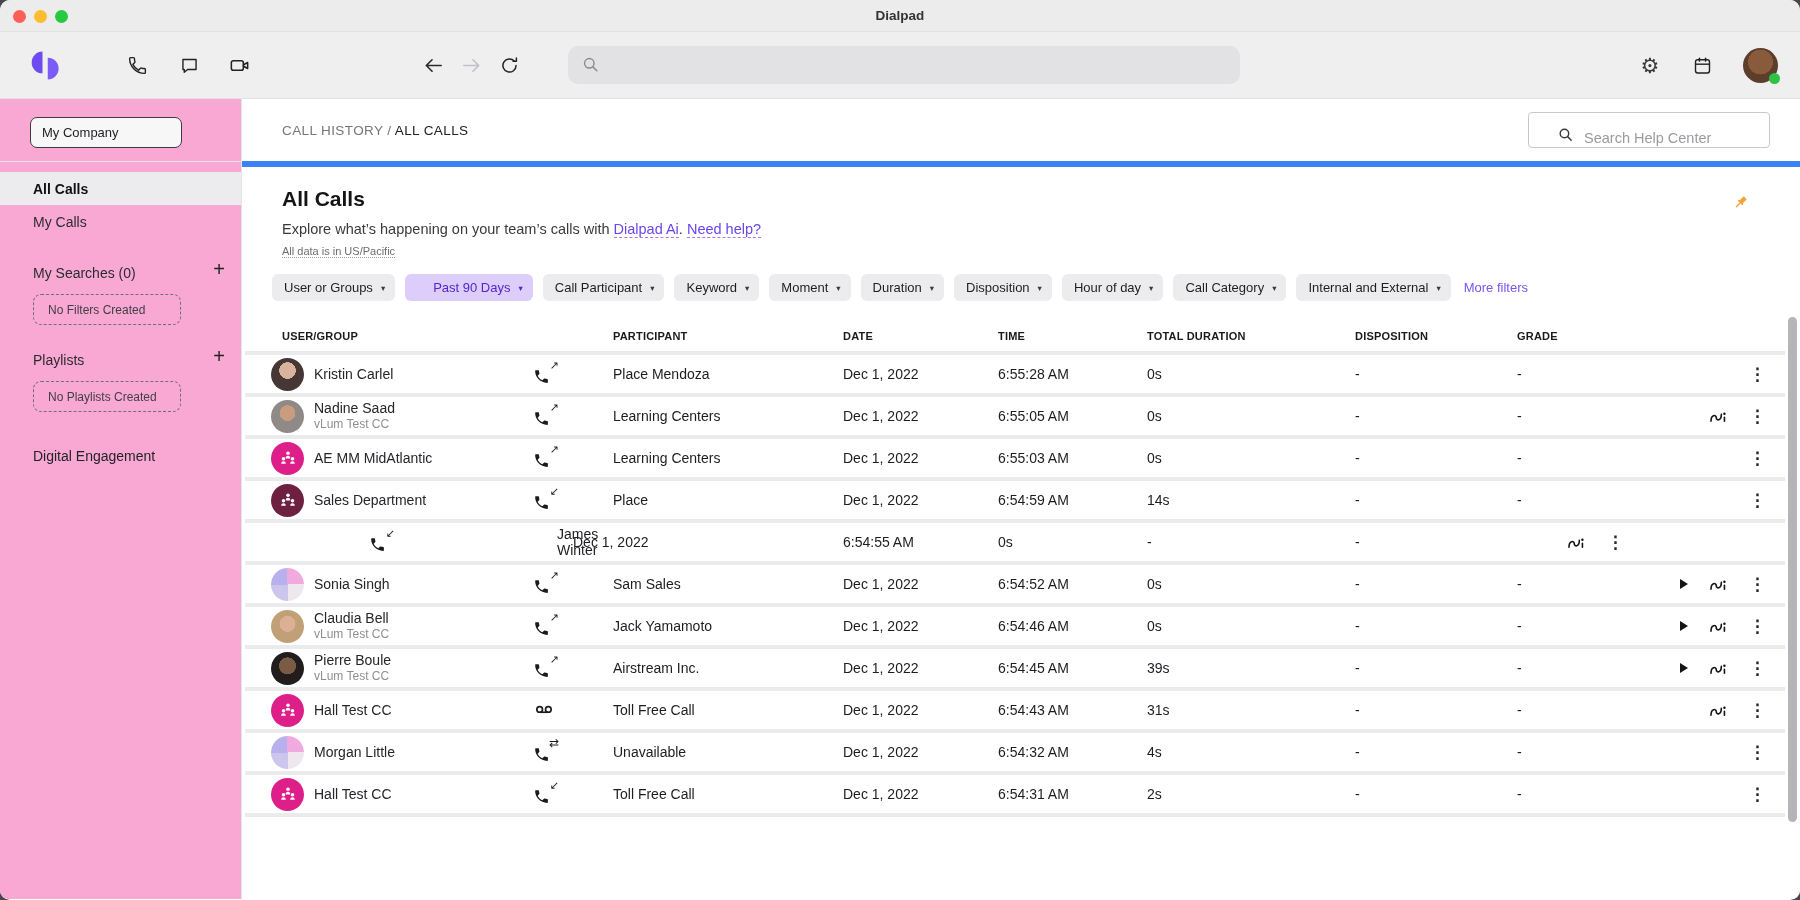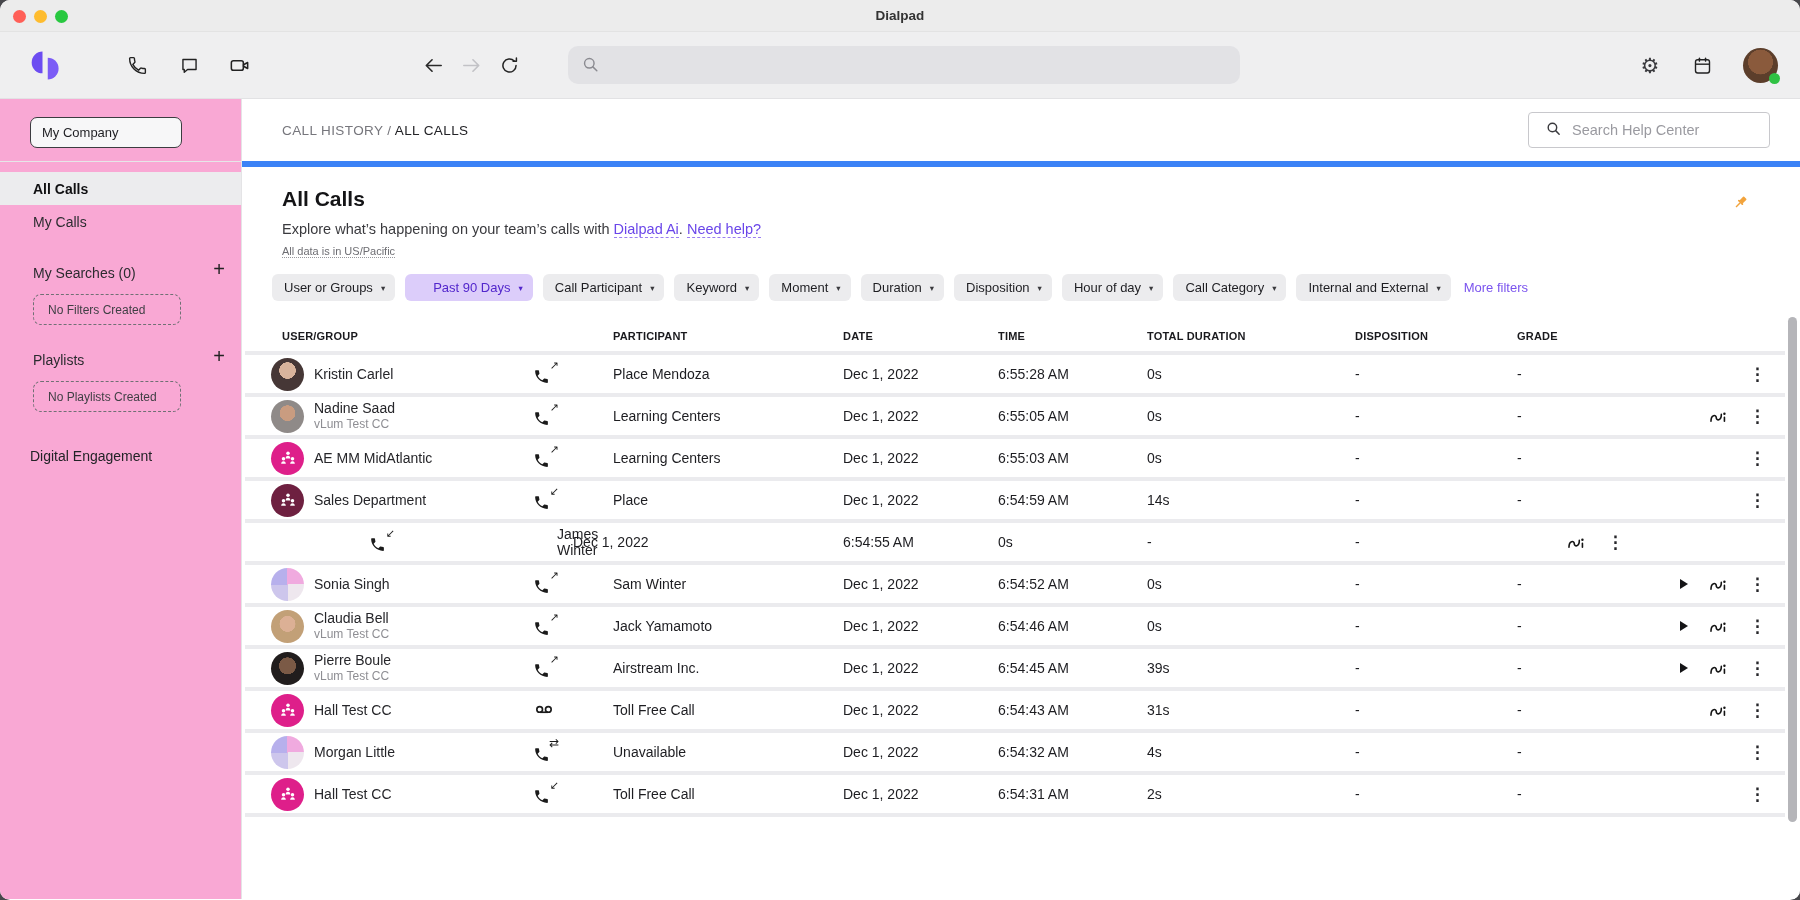--- a/index.html
+++ b/index.html
@@ -41,30 +41,30 @@
   .company{margin:18px 0 0 30px;width:152px;height:31px;border:1.5px solid #3c3c40;border-radius:7px;display:flex;align-items:center;padding-left:11px;font-size:13px;color:#1f1f23;background:#f7f7f8;cursor:pointer;}
   .sidebar-divider{margin-top:13px;border-top:1px solid #e6e6e8;}
   .nav-item{height:33px;display:flex;align-items:center;padding-left:33px;font-size:14px;color:#2c2c30;cursor:pointer;}
   .nav-item.selected{background:#ececee;font-weight:700;color:#101012;}
   .nav-group{margin-top:10px;}
   .section{position:relative;margin-top:27px;}
   .section-head{padding-left:33px;font-size:14px;color:#2b2b2f;}
   .plus{position:absolute;right:16px;top:-6px;font-size:20px;color:#222;cursor:pointer;line-height:1;}
   .dashed-box{margin:13px 0 0 33px;width:148px;height:31px;border:1px dashed #707074;border-radius:8px;display:flex;align-items:center;padding-left:14px;font-size:12px;color:#3f3f44;}
   .de{margin-top:36px;}
-  .de-head{padding-left:15px;font-size:14px;color:#232327;margin-left:15px;}
+  .de-head{padding-left:33px;font-size:14px;color:#232327;}
   .de-item{padding-left:45px;margin-top:15px;font-size:12.5px;color:#55555a;cursor:pointer;}
 
   
   .main{flex:1;position:relative;background:#fff;overflow:hidden;}
   .crumbbar{height:68px;display:flex;align-items:center;justify-content:space-between;padding:0 30px 0 40px;border-bottom:6px solid #3b82f6;}
   .crumb{font-size:13.5px;letter-spacing:.4px;}
   .crumb .pre{color:#76767c;}
   .crumb .cur{color:#222226;}
-  .helpsearch{width:242px;height:36px;border:1px solid #c8c8cc;border-radius:4px;display:flex;align-items:center;padding:0 16px;gap:8px;background:#fff;}
+  .helpsearch{width:242px;height:36px;border:1px solid #c8c8cc;border-radius:4px;display:flex;align-items:flex-end;padding:0 28px;gap:8px;background:#fff;}
   .helpsearch input{flex:1;border:none;outline:none;font-size:14.5px;color:#333;font-family:inherit;background:transparent;}
   .helpsearch input::placeholder{color:#9a9aa0;}
 
   .page-head{padding:20px 48px 0 40px;position:relative;}
   .page-title{font-size:21px;font-weight:700;color:#141416;margin:0;}
   .subtitle{margin-top:10px;font-size:14.5px;color:#3a3a3e;}
   .link-purple{color:#6a46e9;text-decoration:none;border-bottom:1px dashed #9a7ef2;cursor:pointer;}
   .tz-note{margin-top:8px;font-size:11px;color:#6d6d72;display:inline-block;border-bottom:1px dotted #97979c;}
   .pin{position:absolute;right:50px;top:26px;cursor:pointer;}
 
@@ -469,21 +469,21 @@
                 </span>
               </div>
               <div class="cell c2">
                 <span class="cicon">
                   <svg viewBox="0 0 24 24" width="17" height="17">
                     <path fill="#1b1b1b" d="M6.62 10.79c1.44 2.83 3.76 5.14 6.59 6.59l2.2-2.2c.27-.27.67-.36 1.02-.24 1.12.37 2.33.57 3.57.57.55 0 1 .45 1 1V20c0 .55-.45 1-1 1-9.39 0-17-7.61-17-17 0-.55.45-1 1-1h3.5c.55 0 1 .45 1 1 0 1.25.2 2.45.57 3.57.11.35.03.74-.25 1.02l-2.2 2.2z"></path>
                   </svg>
                   <i class="arrow">↗</i>
                 </span>
               </div>
-              <div class="cell c3">Sam Winter</div>
+              <div class="cell c3">Sam Sales</div>
               <div class="cell c4">Dec 1, 2022</div>
               <div class="cell c5">6:54:52 AM</div>
               <div class="cell c6">0s</div>
               <div class="cell c7">-</div>
               <div class="cell c8">-</div>
               <div class="cell c9">
                 <span class="play"></span>
                 <span class="aiicon">
                   <svg viewBox="0 0 20 17" width="19" height="16">
                     <path d="M2 14 C2 6.8 7.6 6.8 7.6 10.2 C7.6 13.8 13 13.8 13 6.8" fill="none" stroke="#141414" stroke-width="1.7" stroke-linecap="round"></path>

